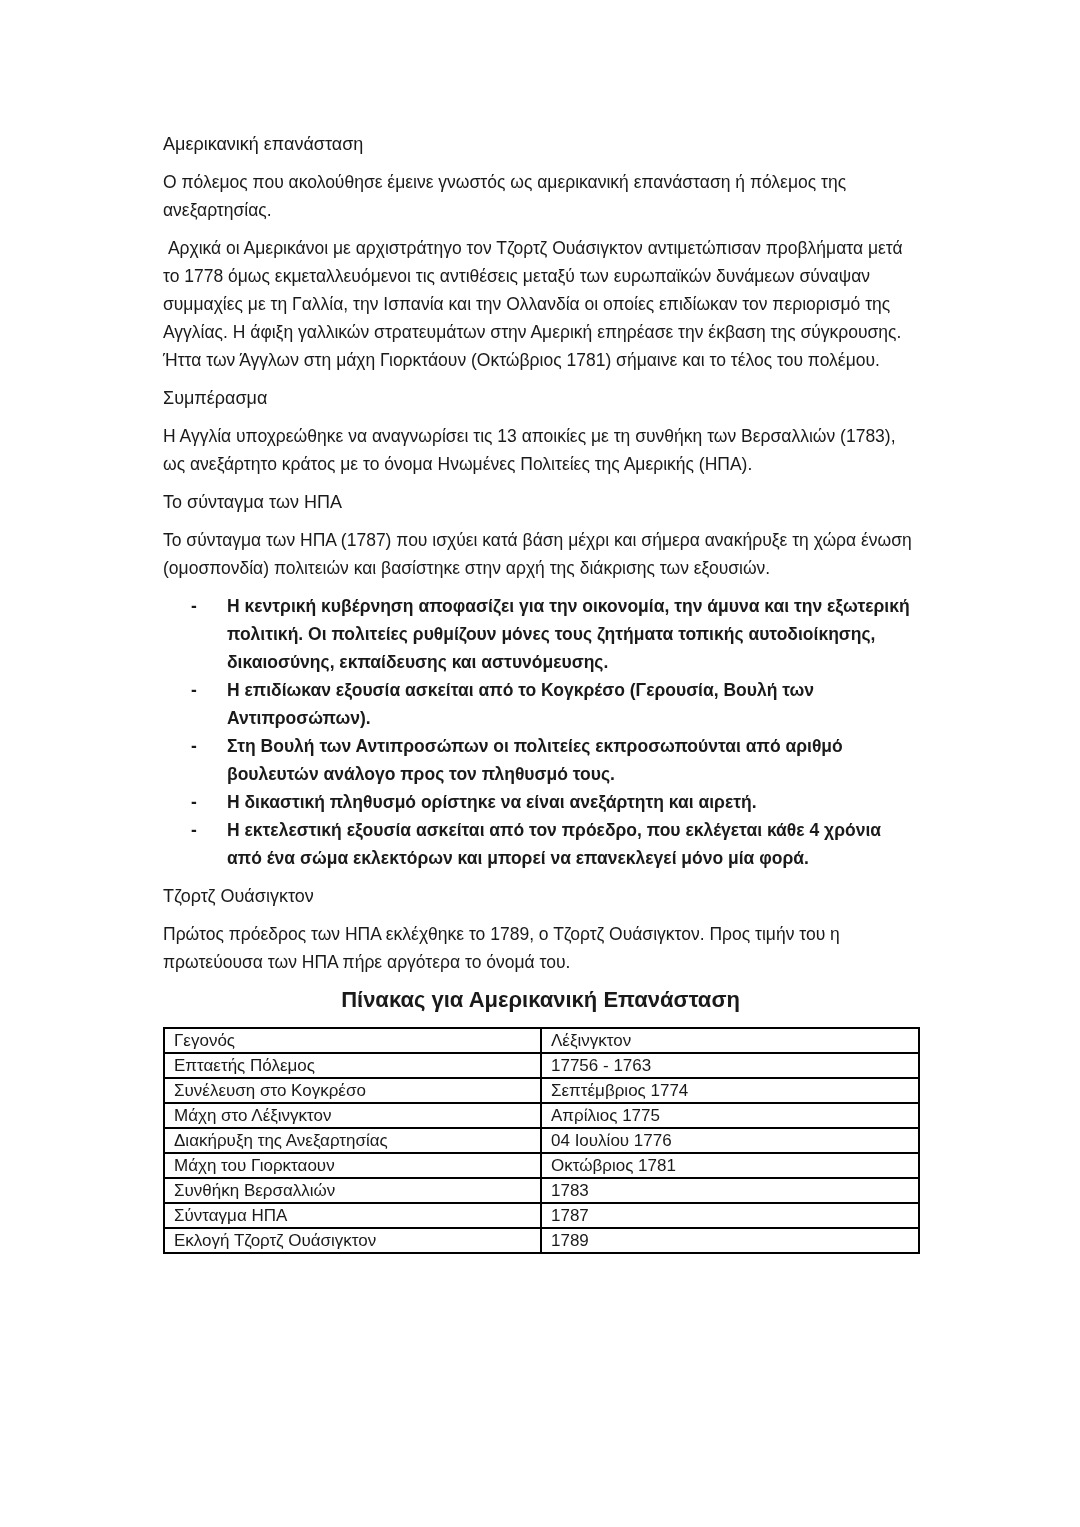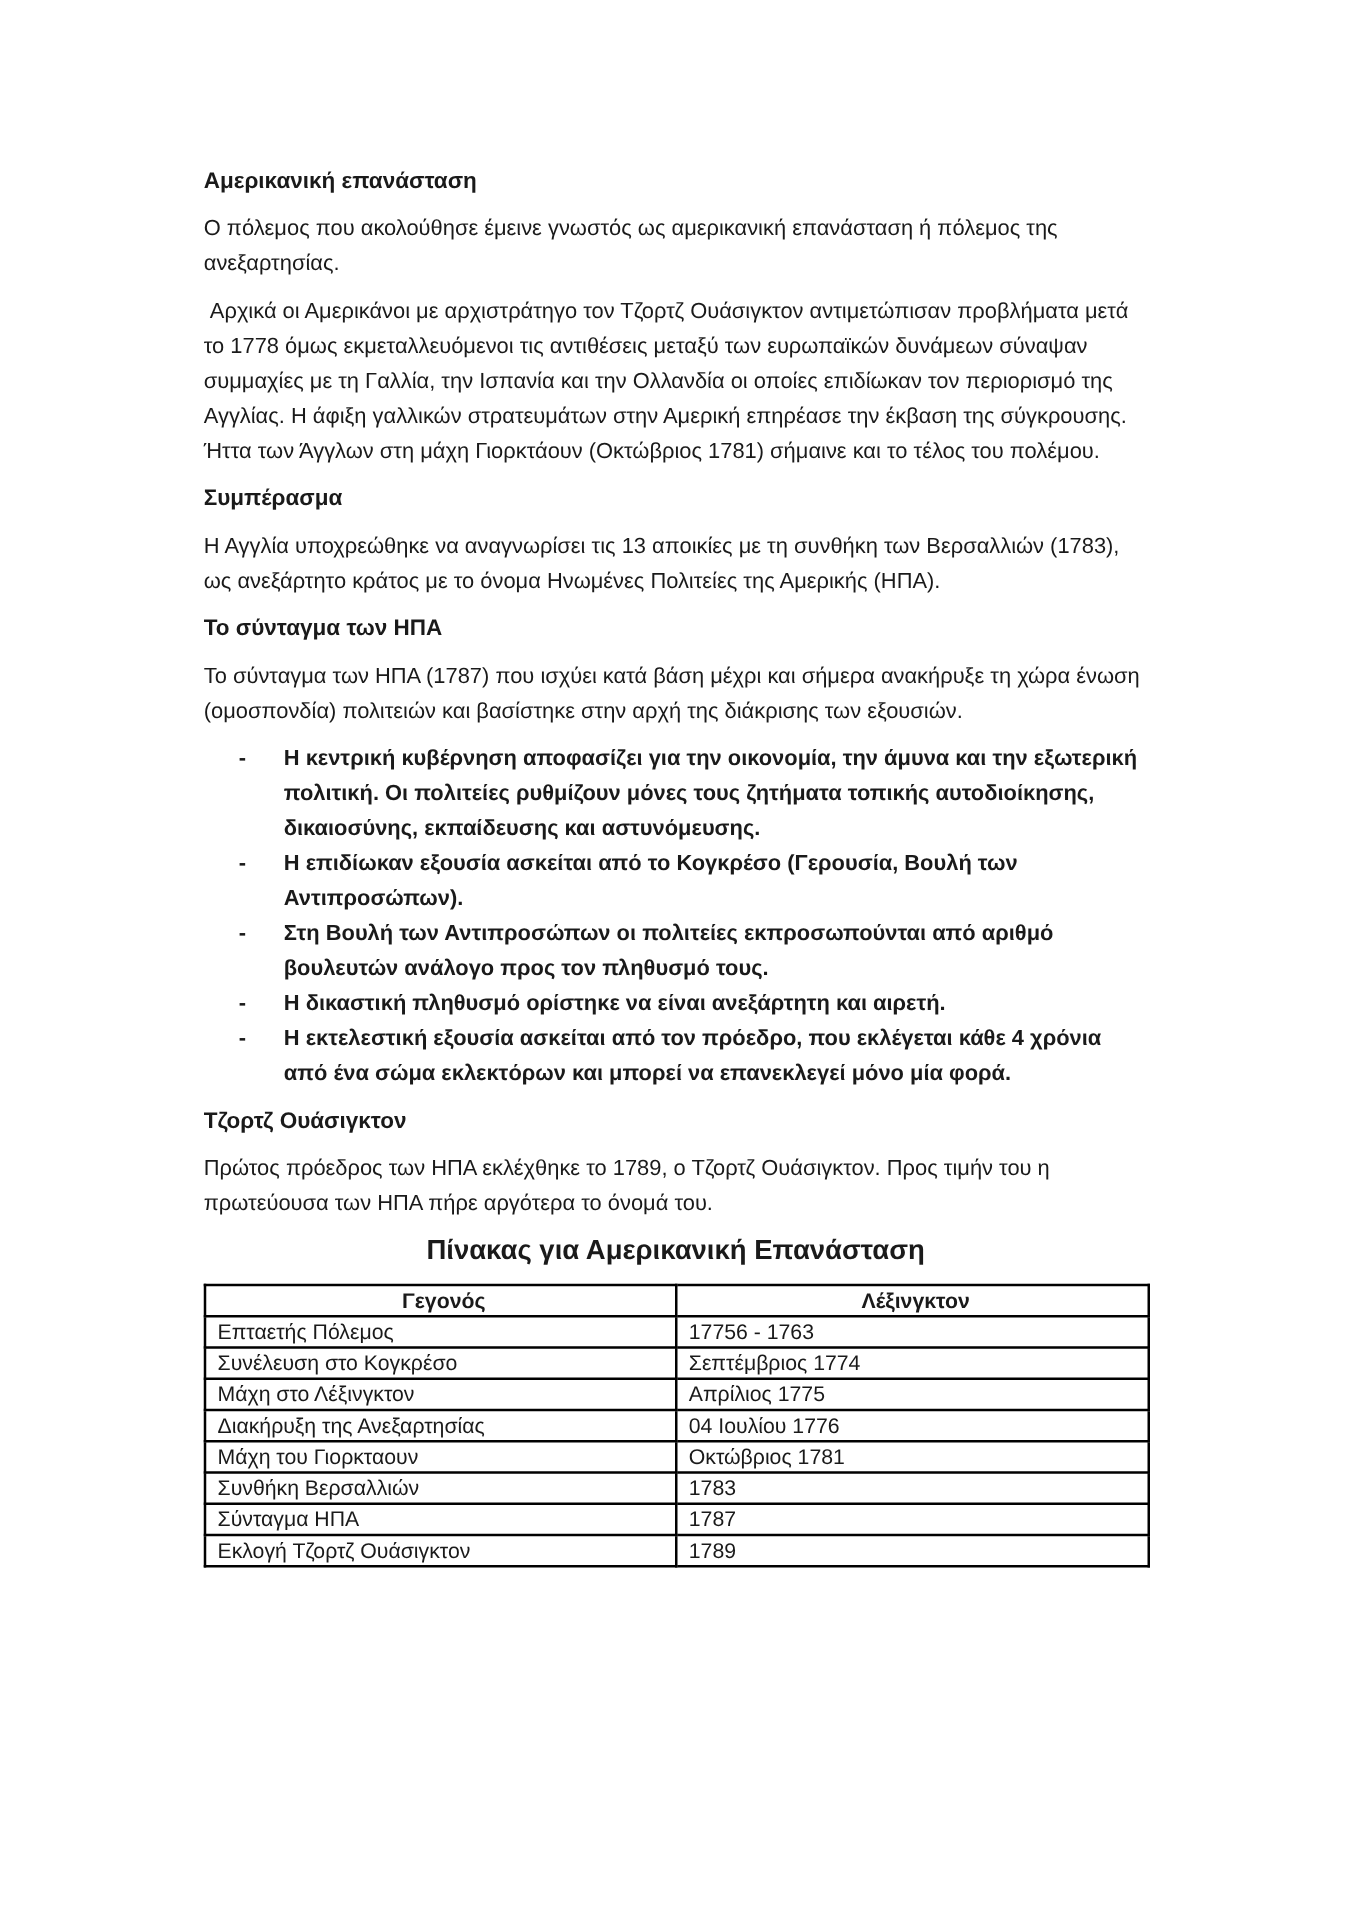--- a/index.html
+++ b/index.html
@@ -20,21 +20,21 @@
     height: 1527px;
     padding: 130px 162px 0 163px;
     background: #ffffff;
   }
   .doc {
     font-size: 17.5px;
     line-height: 28px;
   }
   h2 {
     font-size: 18px;
-    font-weight: 700;
+    font-weight: 400;
     line-height: 28px;
     margin: 0 0 10px 0;
     color: #1a1a1a;
   }
   p {
     margin: 0 0 10px 0;
   }
   p.preserve-lead {
     white-space: pre-wrap;
   }
@@ -70,22 +70,22 @@
   table.events th,
   table.events td {
     border: 2px solid #000000;
     height: 23px;
     line-height: 23px;
     padding: 0 4px 0 9px;
     overflow: hidden;
     white-space: nowrap;
   }
   table.events th {
-    font-weight: 700;
-    text-align: center;
+    font-weight: 400;
+    text-align: left;
   }
   table.events td {
     text-align: left;
     margin-left: 40px;
   }
   col.c-event { width: 377px; }
   col.c-date  { width: 378px; }
 </style>
 </head>
 <body>

